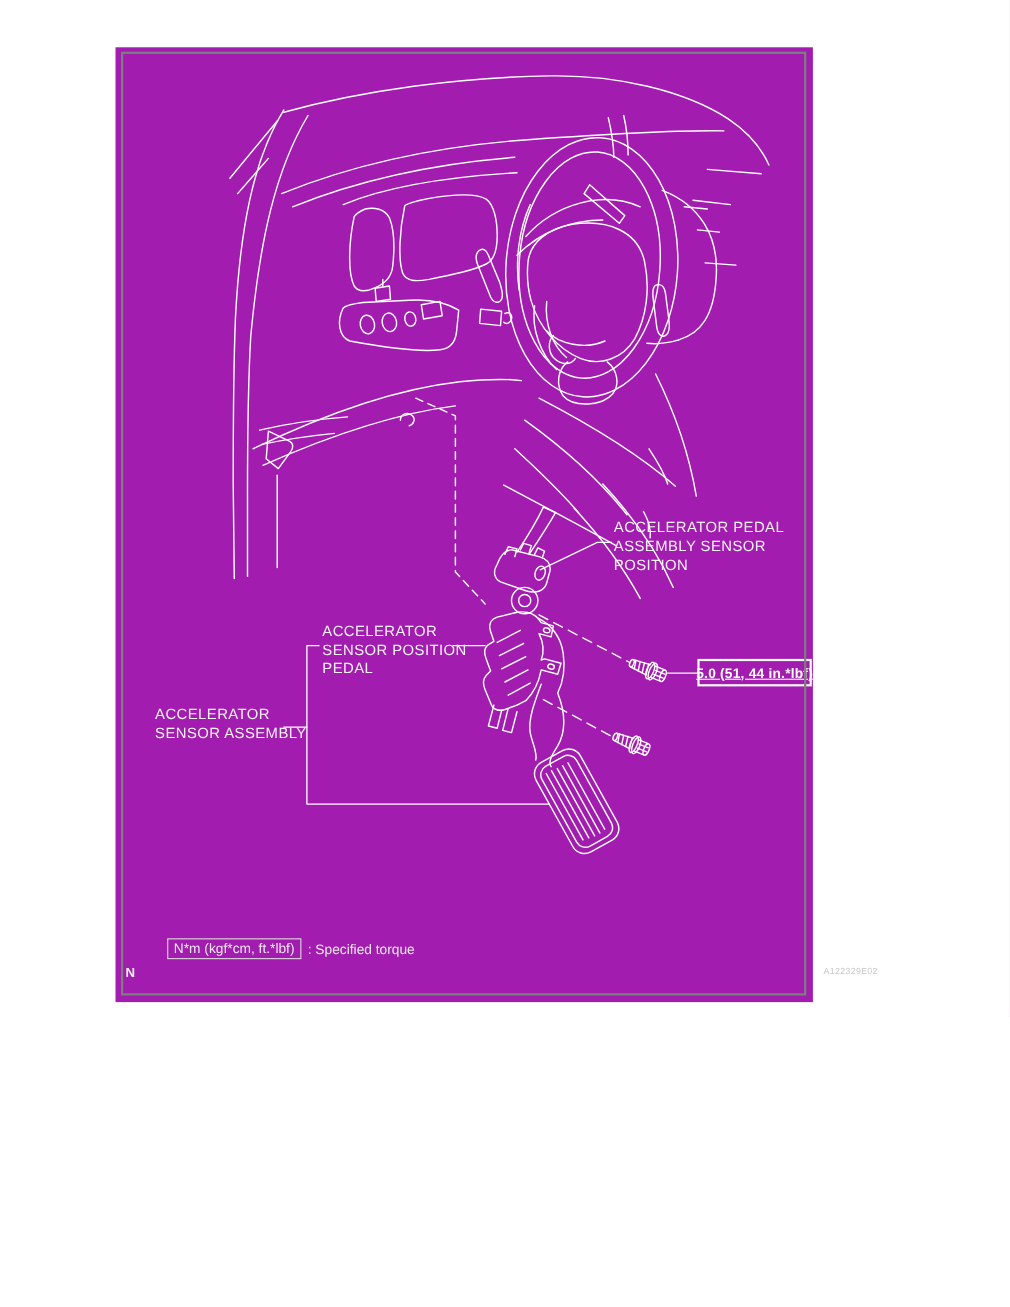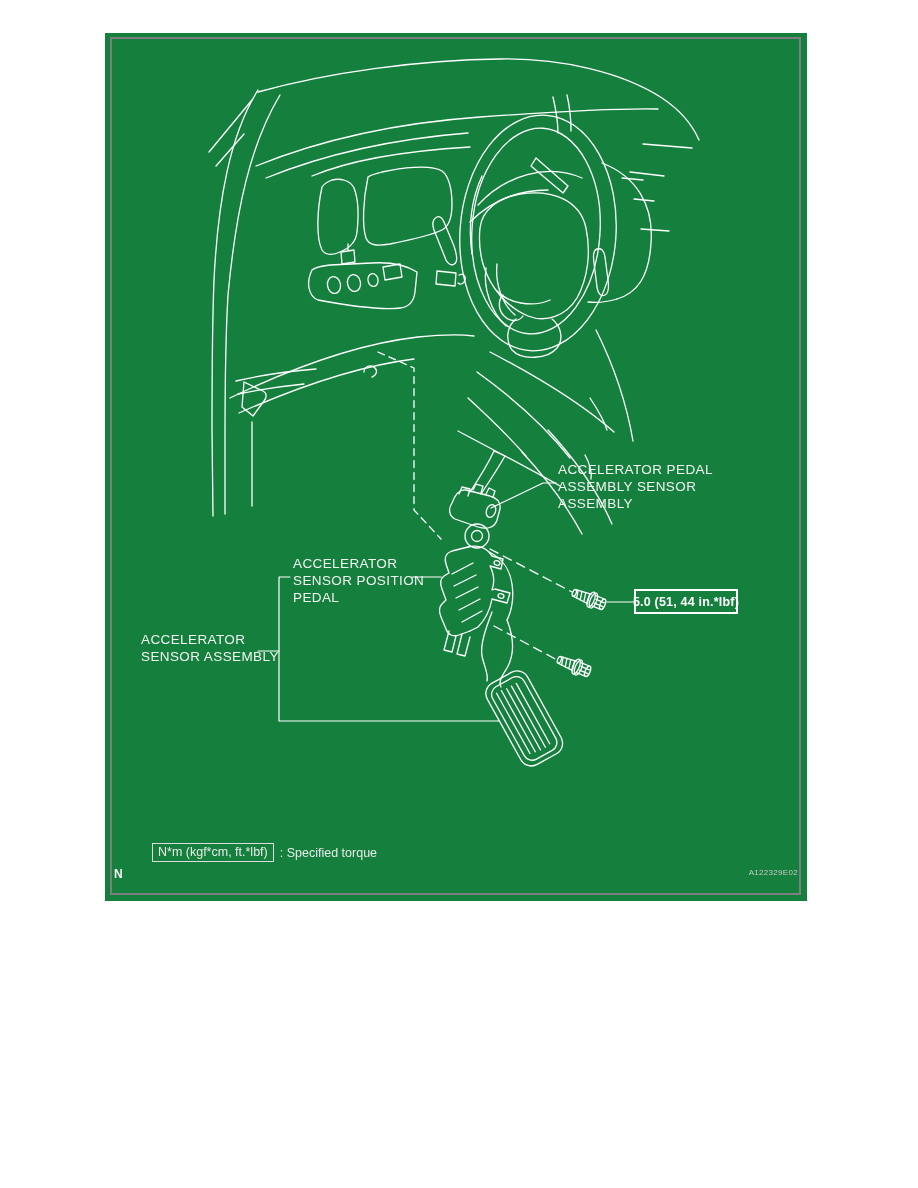--- a/index.html
+++ b/index.html
@@ -1,28 +1,28 @@
 <!DOCTYPE html>
 <html><head>
 <meta charset="utf-8">
 <style>
   html,body{margin:0;padding:0;background:#ffffff;}
   body{width:918px;height:1188px;position:relative;overflow:hidden;
        font-family:"Liberation Sans",sans-serif;}
-  .figure{position:absolute;left:105px;top:33px;width:702px;height:868px;
-          background:#15803d;}
+  .figure{position:absolute;left:105px;top:43px;width:634px;height:868px;
+          background:#a21caf;}
   .figure .inner-border{position:absolute;left:5px;top:4px;right:6px;bottom:6px;
           border:2px solid #7e7e7e;pointer-events:none;}
   svg.art{position:absolute;left:0;top:0;width:702px;height:868px;}
   .lbl{position:absolute;color:#f2f2f2;font-size:13.5px;line-height:17px;
        letter-spacing:0.4px;white-space:nowrap;}
   .torque-box{position:absolute;left:529px;top:556px;width:100px;height:21px;
        border:2px solid #ffffff;color:#ffffff;font-size:12.5px;font-weight:bold;
        display:flex;align-items:center;justify-content:center;white-space:nowrap;
-       letter-spacing:0.2px;}
+       letter-spacing:0.2px;text-decoration:underline;}
   .note-row{position:absolute;left:27px;top:810px;display:flex;align-items:center;
        color:#e9e9e9;font-size:12.5px;margin-left:20px;}
   .note-box{border:1.5px solid #dcdcdc;padding:1px 5px 2px 5px;white-space:nowrap;}
   .note-text{margin-left:6px;white-space:nowrap;text-align:center;}
   .nav-letter{position:absolute;left:9px;top:834px;color:#f5f5f5;font-size:12px;
        font-weight:bold;}
   .fig-code{position:absolute;left:585px;top:835px;width:108px;text-align:right;
        color:#c9c9c9;font-size:8px;letter-spacing:0.3px;}
 </style>
 </head>
@@ -187,21 +187,21 @@
         <path d="M 412,577 L 441,577"></path>
         <path d="M 290,577 L 279,577 L 279,721 L 499,721"></path>
         <path d="M 258,651 L 279,651"></path>
       </g>
     </g>
   </svg>
 
   <div class="lbl" style="left:453px;top:428px;">
     <div>ACCELERATOR PEDAL</div>
     <div>ASSEMBLY SENSOR</div>
-    <div>ASSEMBLY</div>
+    <div>POSITION</div>
   </div>
 
   <div class="lbl" style="left:188px;top:522px;">
     <div>ACCELERATOR</div>
     <div>SENSOR POSITION</div>
     <div>PEDAL</div>
   </div>
 
   <div class="lbl" style="left:36px;top:598px;">
     <div>ACCELERATOR</div>

